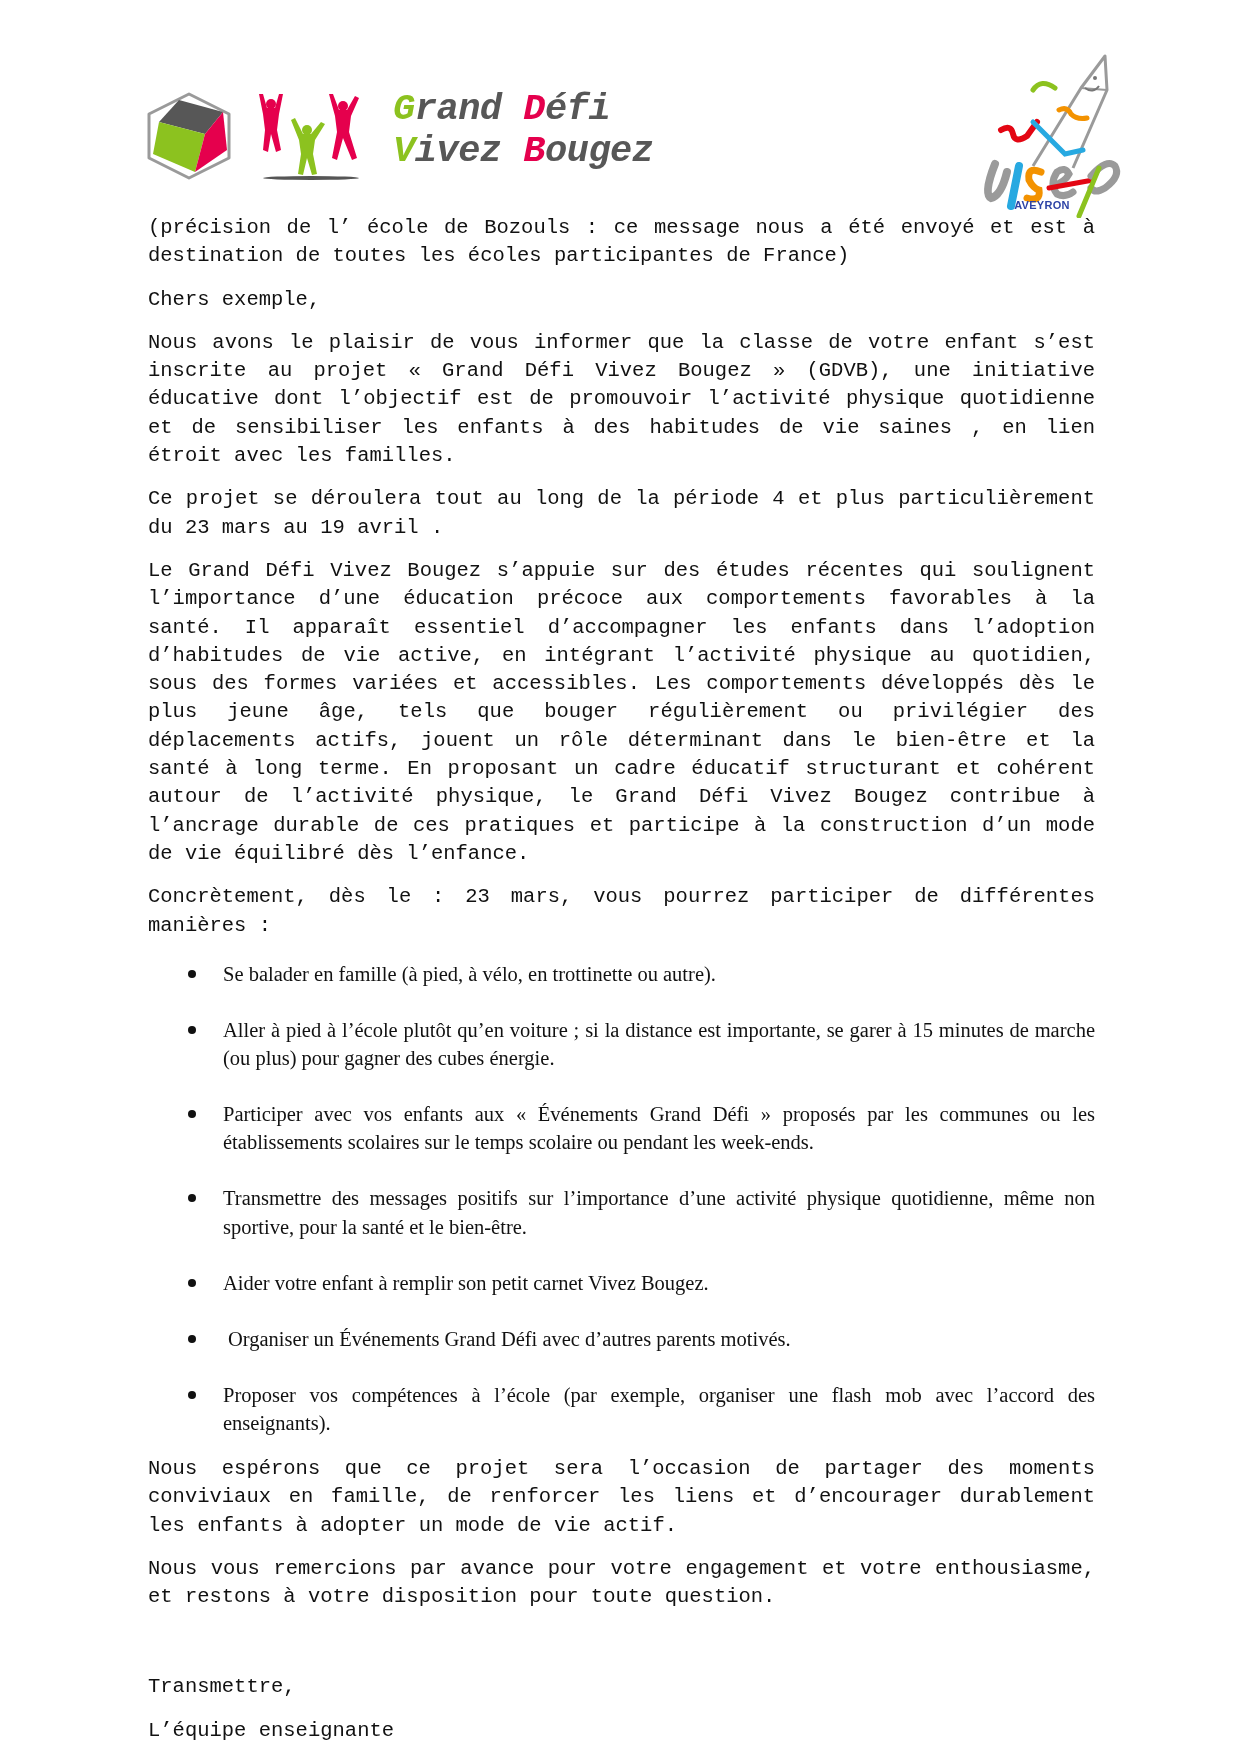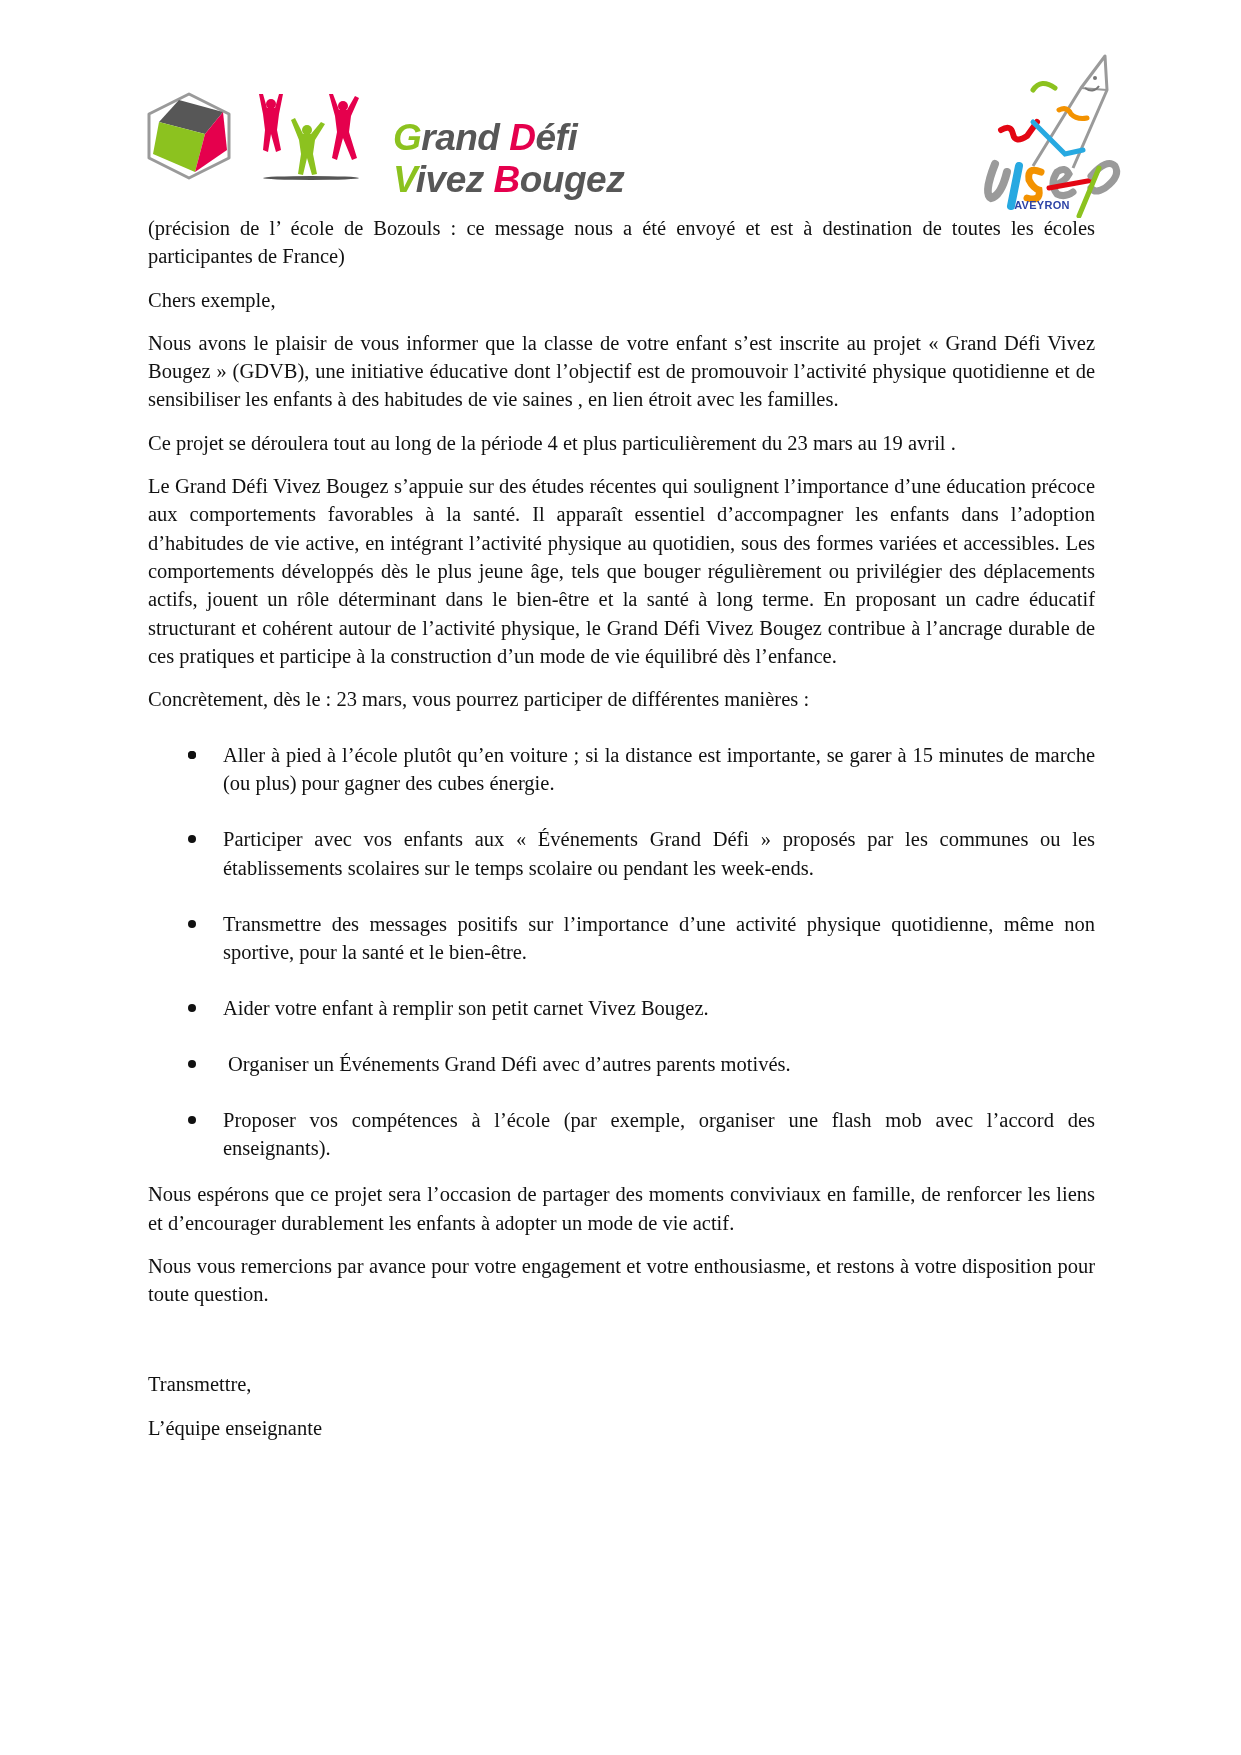--- a/index.html
+++ b/index.html
@@ -3,31 +3,31 @@
 <meta charset="utf-8">
 <style>
   html, body { margin: 0; padding: 0; background: #ffffff; }
   body { width: 1241px; height: 1755px; position: relative; overflow: hidden; }
   .page { position: absolute; left: 0; top: 0; width: 1241px; height: 1755px; background: #fff; }
 
   
   .gdvb-logo { position: absolute; left: 145px; top: 88px; width: 540px; height: 96px; }
   .cube { position: absolute; left: 0; top: 4px; width: 88px; height: 88px; }
   .jumpers { position: absolute; left: 112px; top: 6px; width: 108px; height: 86px; }
-  .gdvb-text { position: absolute; left: 248px; top: 0; font-family: Liberation Sans, sans-serif; font-weight: bold; font-style: italic; color: #575757; letter-spacing: -0.5px; margin-top: 29px; }
+  .gdvb-text { position: absolute; left: 248px; top: 0; font-family: Liberation Mono, monospace; font-weight: bold; font-style: italic; color: #575757; letter-spacing: -0.5px; }
   .gdvb-line { display: block; font-size: 37px; line-height: 42px; white-space: nowrap; }
   .gdvb-line .first-green { color: #8cc21f; }
   .gdvb-line .first-pink { color: #e5004d; }
 
   .usep-logo { position: absolute; left: 975px; top: 48px; width: 165px; height: 170px; }
   .usep-aveyron { position: absolute; left: 1000px; top: 199px; width: 84px; text-align: center; font-family: "Liberation Sans", sans-serif; font-weight: bold; font-size: 11px; color: #2e44a6; letter-spacing: 0.3px; }
 
   
   .content { position: absolute; left: 148px; top: 214px; width: 947px; font-family: "Liberation Serif", serif; font-size: 20.5px; line-height: 28.3px; color: #111; }
-  .content p { margin: 0 0 15px 0; text-align: justify; }
+  .content p { margin: 0 0 15px 0; text-align: justify; font-family: Liberation Mono, monospace; }
   .bullets { list-style: none; margin: 20px 0 0 0; padding: 0; }
   .bullets li { position: relative; padding-left: 75px; margin: 0 0 27.7px 0; text-align: justify; }
   .bullets li .dot { position: absolute; left: 40px; top: 10px; width: 8px; height: 8px; border-radius: 50%; background: #111; }
   .bullets li .indent-space { display: inline-block; width: 5px; }
   .after-list { margin-top: -10px !important; }
   .closing { margin-top: 62px !important; }
 </style>
 </head>
 <body>
 
@@ -91,21 +91,21 @@
 
   <div class="content">
     <p>(précision de l’ école de Bozouls : ce message nous a été envoyé et est à destination de toutes les écoles participantes de France)</p>
     <p>Chers exemple,</p>
     <p>Nous avons le plaisir de vous informer que la classe de votre enfant s’est inscrite au projet « Grand Défi Vivez Bougez » (GDVB), une initiative éducative dont l’objectif est de promouvoir l’activité physique quotidienne et de sensibiliser les enfants à des habitudes de vie saines , en lien étroit avec les familles.</p>
     <p>Ce projet se déroulera tout au long de la période 4 et plus particulièrement du 23 mars au 19 avril .</p>
     <p>Le Grand Défi Vivez Bougez s’appuie sur des études récentes qui soulignent l’importance d’une éducation précoce aux comportements favorables à la santé. Il apparaît essentiel d’accompagner les enfants dans l’adoption d’habitudes de vie active, en intégrant l’activité physique au quotidien, sous des formes variées et accessibles. Les comportements développés dès le plus jeune âge, tels que bouger régulièrement ou privilégier des déplacements actifs, jouent un rôle déterminant dans le bien-être et la santé à long terme. En proposant un cadre éducatif structurant et cohérent autour de l’activité physique, le Grand Défi Vivez Bougez contribue à l’ancrage durable de ces pratiques et participe à la construction d’un mode de vie équilibré dès l’enfance.</p>
     <p>Concrètement, dès le : 23 mars, vous pourrez participer de différentes manières :</p>
 
     <ul class="bullets">
-      <li><span class="dot"></span></li>
+      <li><span class="dot"></span><span>Se balader en famille (à pied, à vélo, en trottinette ou autre).</span></li>
       <li><span class="dot"></span><span>Aller à pied à l’école plutôt qu’en voiture ; si la distance est importante, se garer à 15 minutes de marche (ou plus) pour gagner des cubes énergie.</span></li>
       <li><span class="dot"></span><span>Participer avec vos enfants aux « Événements Grand Défi » proposés par les communes ou les établissements scolaires sur le temps scolaire ou pendant les week-ends.</span></li>
       <li><span class="dot"></span><span>Transmettre des messages positifs sur l’importance d’une activité physique quotidienne, même non sportive, pour la santé et le bien-être.</span></li>
       <li><span class="dot"></span><span>Aider votre enfant à remplir son petit carnet Vivez Bougez.</span></li>
       <li><span class="dot"></span><span class="indent-space"></span><span>Organiser un Événements Grand Défi avec d’autres parents motivés.</span></li>
       <li><span class="dot"></span><span>Proposer vos compétences à l’école (par exemple, organiser une flash mob avec l’accord des enseignants).</span></li>
     </ul>
 
     <p class="after-list">Nous espérons que ce projet sera l’occasion de partager des moments conviviaux en famille, de renforcer les liens et d’encourager durablement les enfants à adopter un mode de vie actif.</p>
     <p>Nous vous remercions par avance pour votre engagement et votre enthousiasme, et restons à votre disposition pour toute question.</p>

